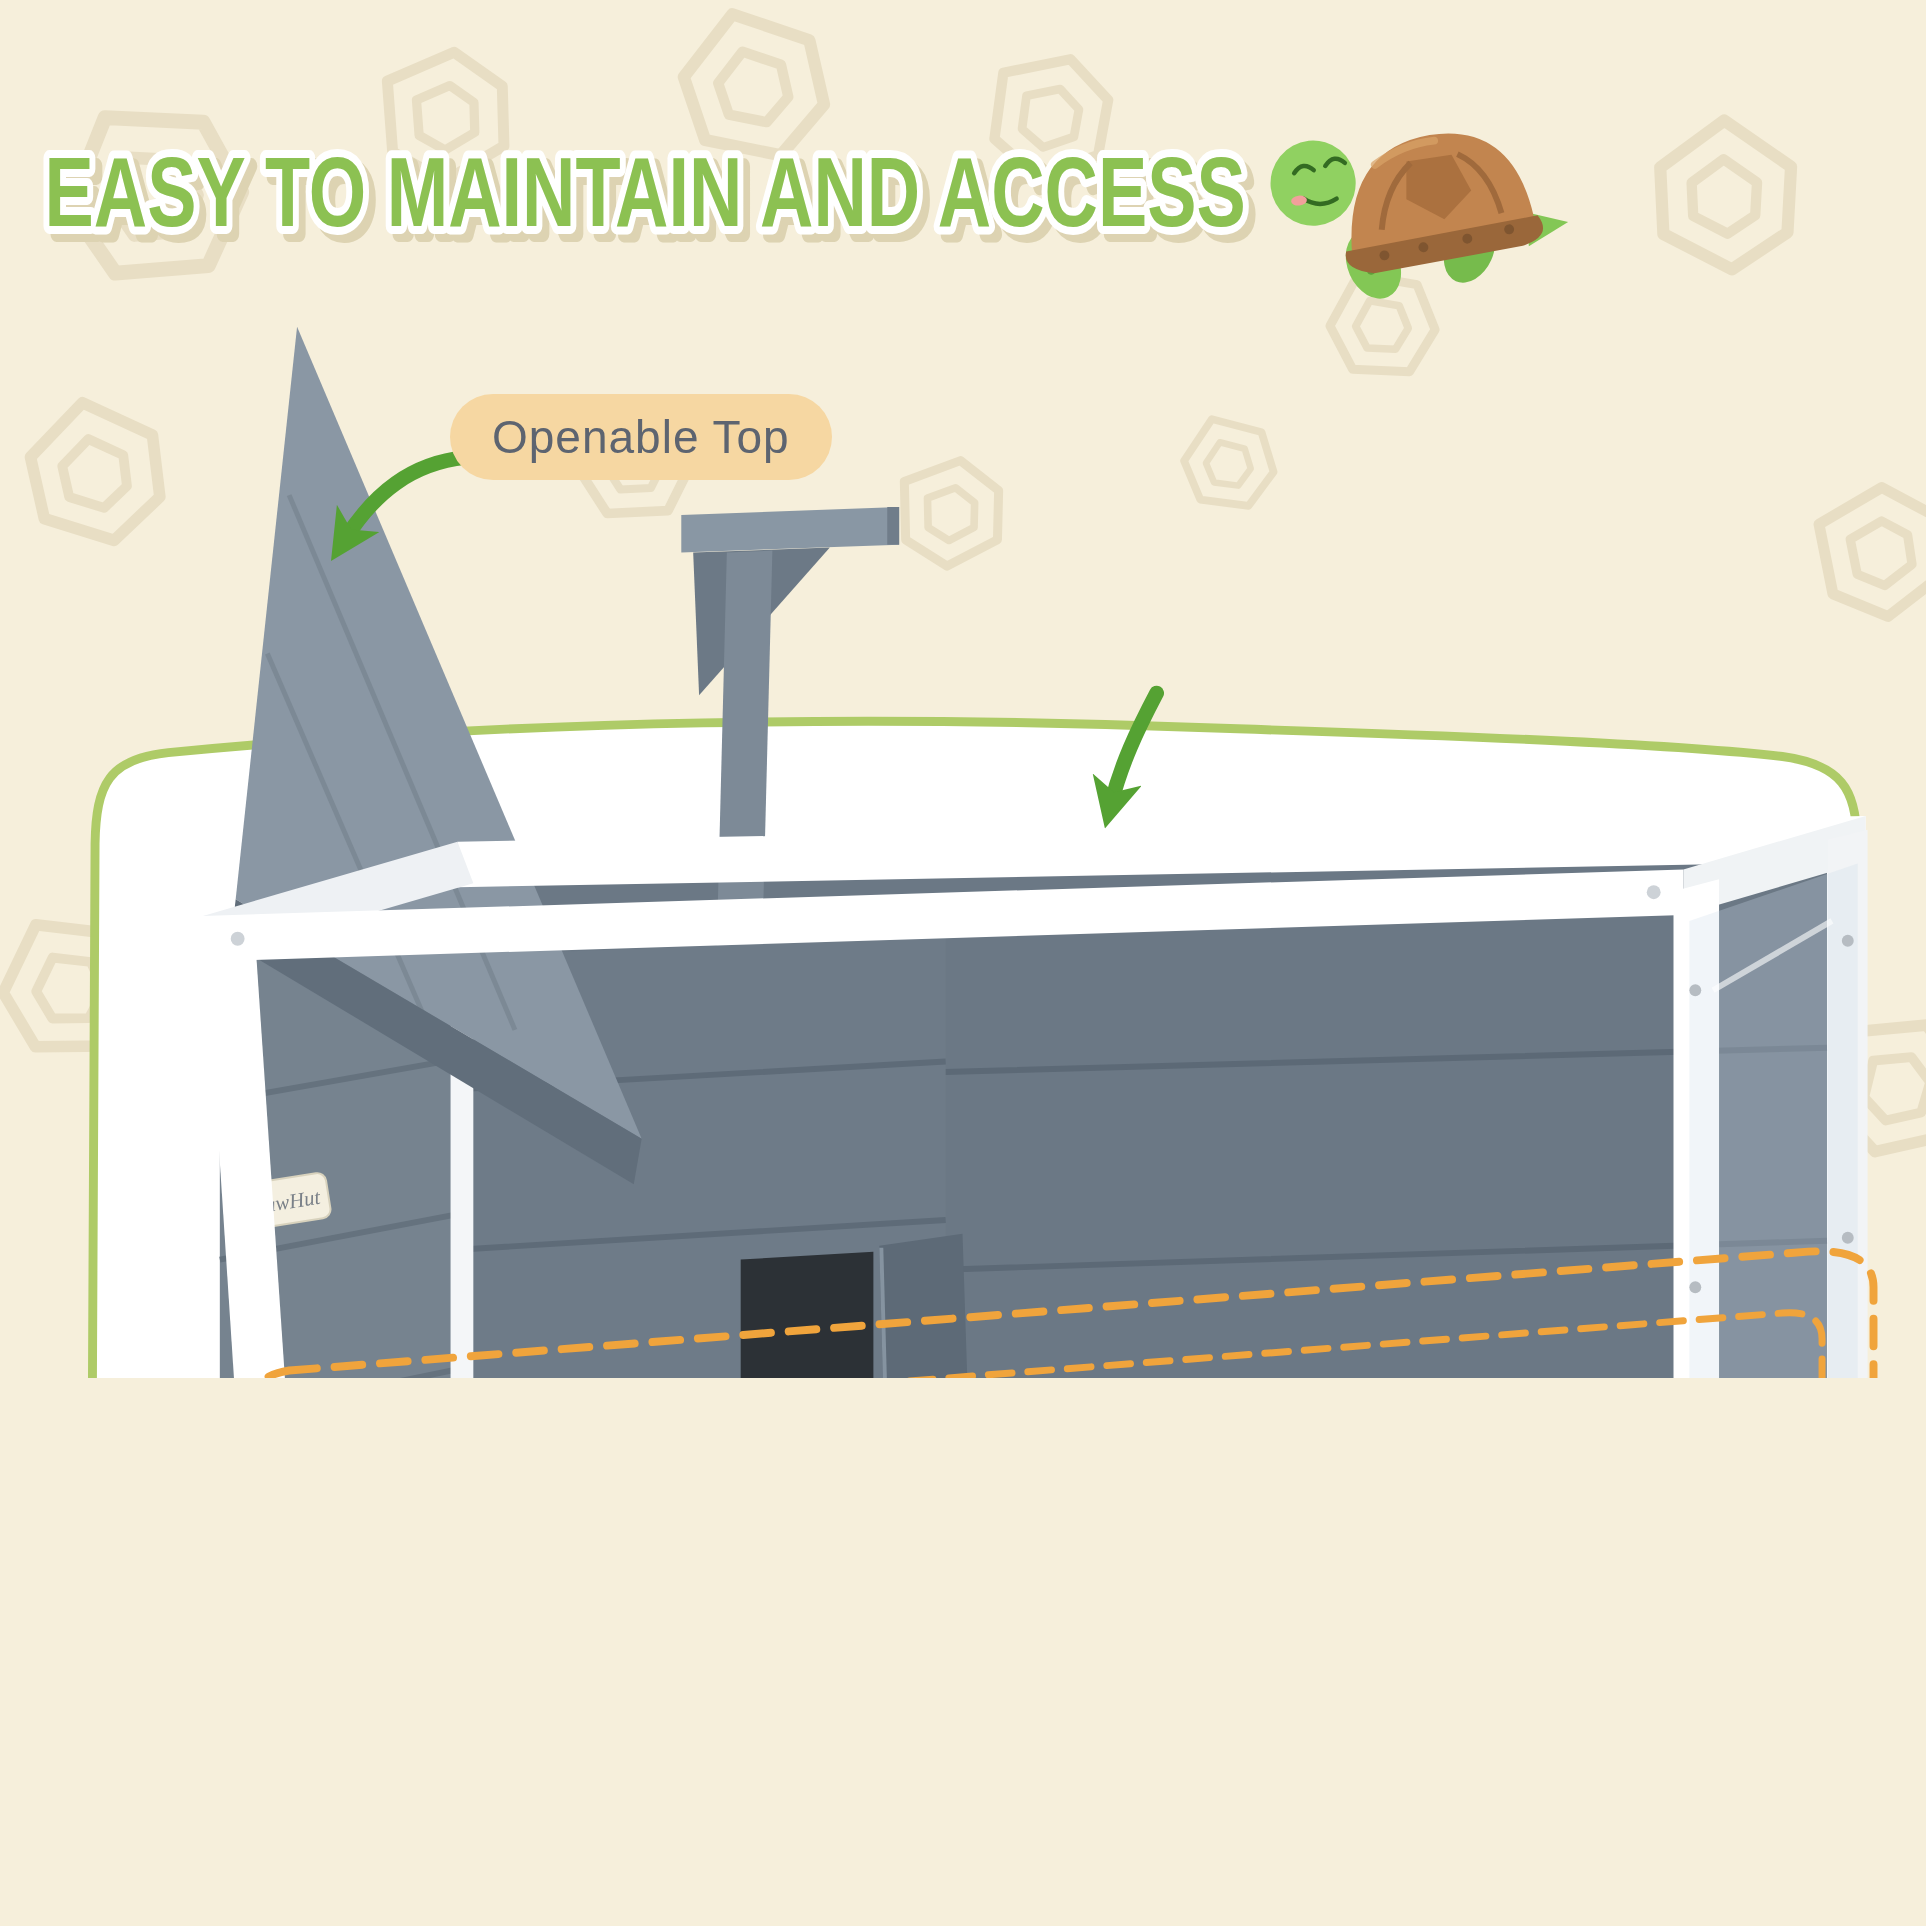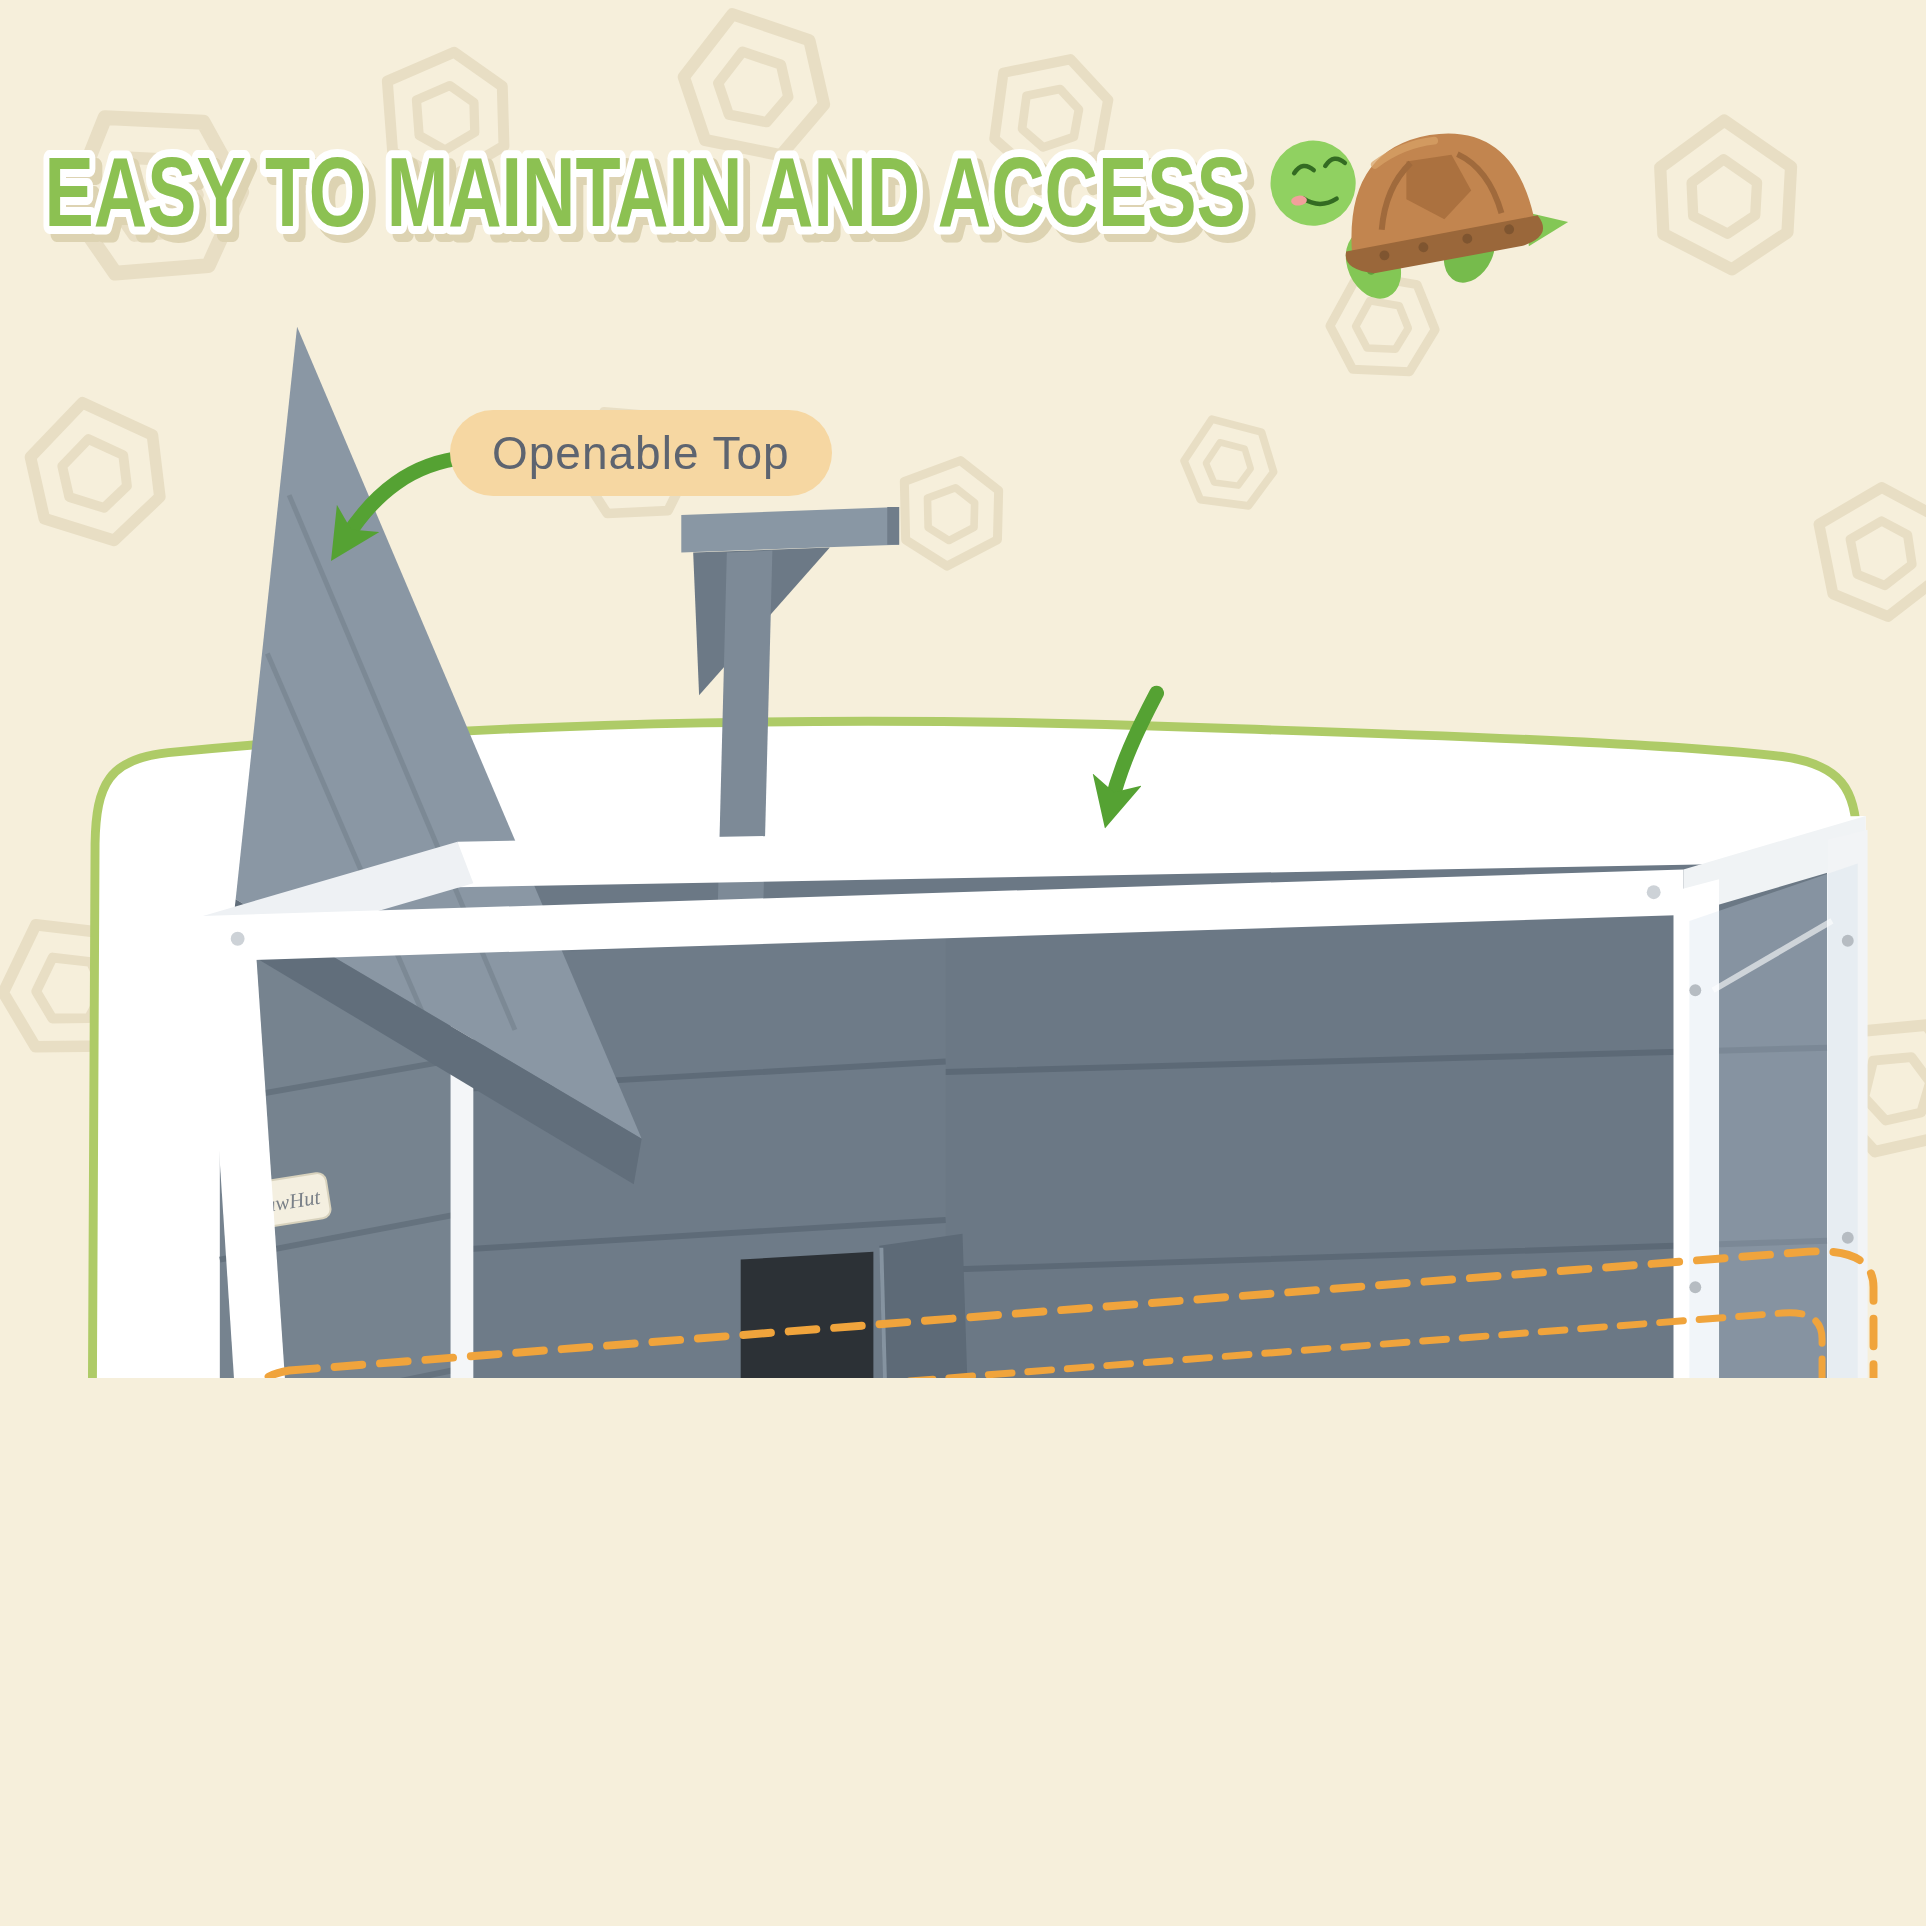--- a/index.html
+++ b/index.html
@@ -3,21 +3,20 @@
 <meta charset="utf-8">
 <style>
   html,body{margin:0;padding:0;background:#f6efdb;}
   .stage{position:relative;width:1927px;height:1378px;overflow:hidden;background:#f6efdb;font-family:"Liberation Sans",sans-serif;}
   svg.scene{position:absolute;left:0;top:0;}
   .callout{
     position:absolute;z-index:5;background:#f6d7a2;border-radius:46px;
     padding:16px 42px;font-size:46px;font-weight:500;color:#5d6470;
     letter-spacing:1px;white-space:nowrap;
     font-family:"Liberation Sans",sans-serif;
-    margin-top:16px;
   }
 </style>
 </head>
 <body>
 
 <div class="stage">
 
 <svg class="scene" width="1927" height="1927" viewBox="0 0 1946 1946">
   <defs>
     <g id="pebble">

